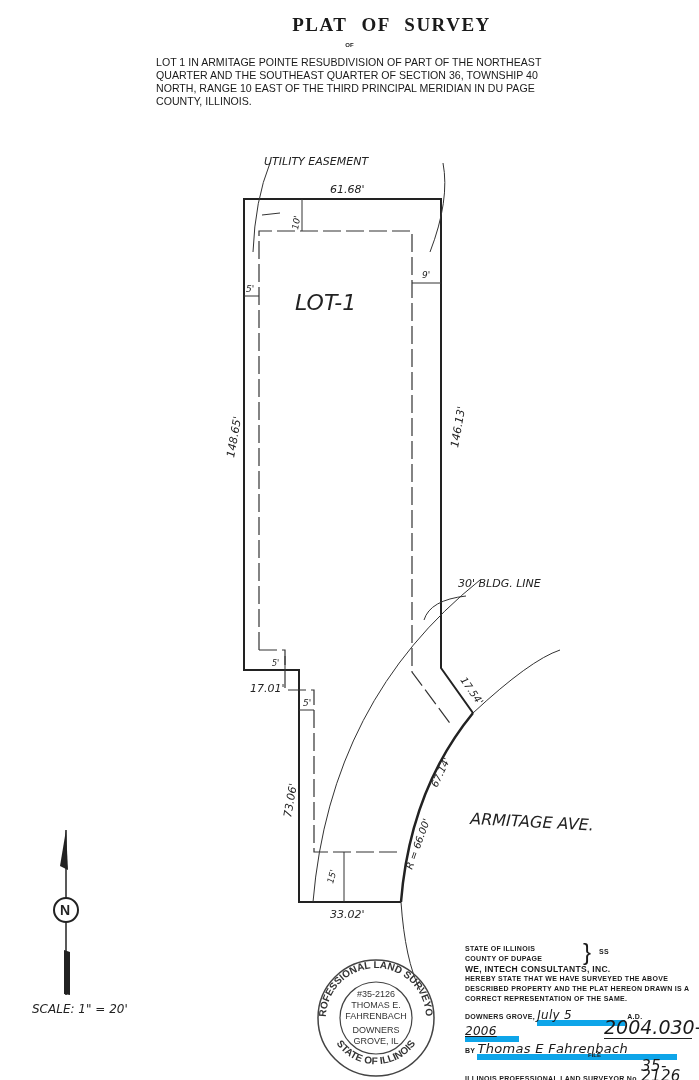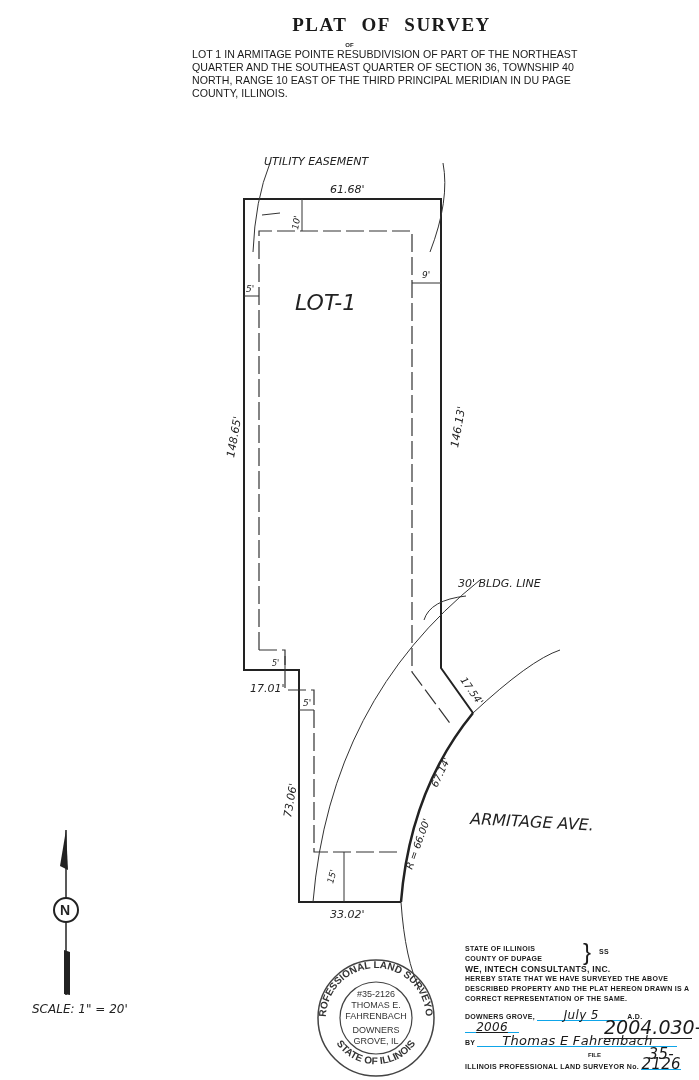--- a/index.html
+++ b/index.html
@@ -1,27 +1,27 @@
 <!DOCTYPE html>
 <html><head>
 <meta charset="utf-8">
 <style>
   html, body { margin:0; padding:0; background:#fff; }
   body { width:699px; height:1080px; position:relative; overflow:hidden; font-family:"Liberation Sans", sans-serif; color:#1a1a1a; }
   .title { position:absolute; left:0; width:699px; top:14px; text-align:center; font-family:"Liberation Serif", serif; font-weight:bold; font-size:19px; letter-spacing:1.5px; word-spacing:8px;padding-left:42px; }
   .of { position:absolute; left:0; width:699px; top:42px; text-align:center; font-size:6px; font-weight:bold; }
-  .desc { position:absolute; left:156px; top:48px; width:400px; font-size:10.6px; line-height:13px;margin-left:36px; }
+  .desc { position:absolute; left:156px; top:56px; width:400px; font-size:10.6px; line-height:13px; }
   svg.plat { position:absolute; left:0; top:0; }
   .hand { font-family:"DejaVu Sans", sans-serif; font-style:italic; fill:#222; }
   .cert { position:absolute; left:465px; top:944px; width:230px; font-size:7px; font-weight:bold; line-height:10px; letter-spacing:0.3px; }
   .cert .row { position:relative; }
   .brace { position:absolute; left:118px; top:-4px; font-size:24px; font-weight:normal; line-height:24px; }
   .ss { position:absolute; left:134px; top:3px; }
   .firm { font-size:8.5px; }
-  .line-field { display:inline-block; border-bottom:1px solid #0ea5e9; font-family:"DejaVu Sans", sans-serif; font-style:italic; font-weight:normal; font-size:12px; text-align:center; }
+  .line-field { display:inline-block; border-bottom:6px solid #0ea5e9; font-family:"DejaVu Sans", sans-serif; font-style:italic; font-weight:normal; font-size:12px; text-align:left; }
   .file { position:absolute; left:588px; top:1052px; font-size:6px; font-weight:bold; }
   .fileval { position:absolute; left:604px; top:1016px; font-family:"DejaVu Sans", sans-serif; font-style:italic; font-size:19px; border-bottom:1.5px solid #222; width:88px; }
 </style>
 </head>
 <body>
 
 <div class="title">PLAT OF SURVEY</div>
 <div class="of">OF</div>
 <div class="desc">LOT 1 IN ARMITAGE POINTE RESUBDIVISION OF PART OF THE NORTHEAST QUARTER AND THE SOUTHEAST QUARTER OF SECTION 36, TOWNSHIP 40 NORTH, RANGE 10 EAST OF THE THIRD PRINCIPAL MERIDIAN IN DU PAGE COUNTY, ILLINOIS.</div>
 

